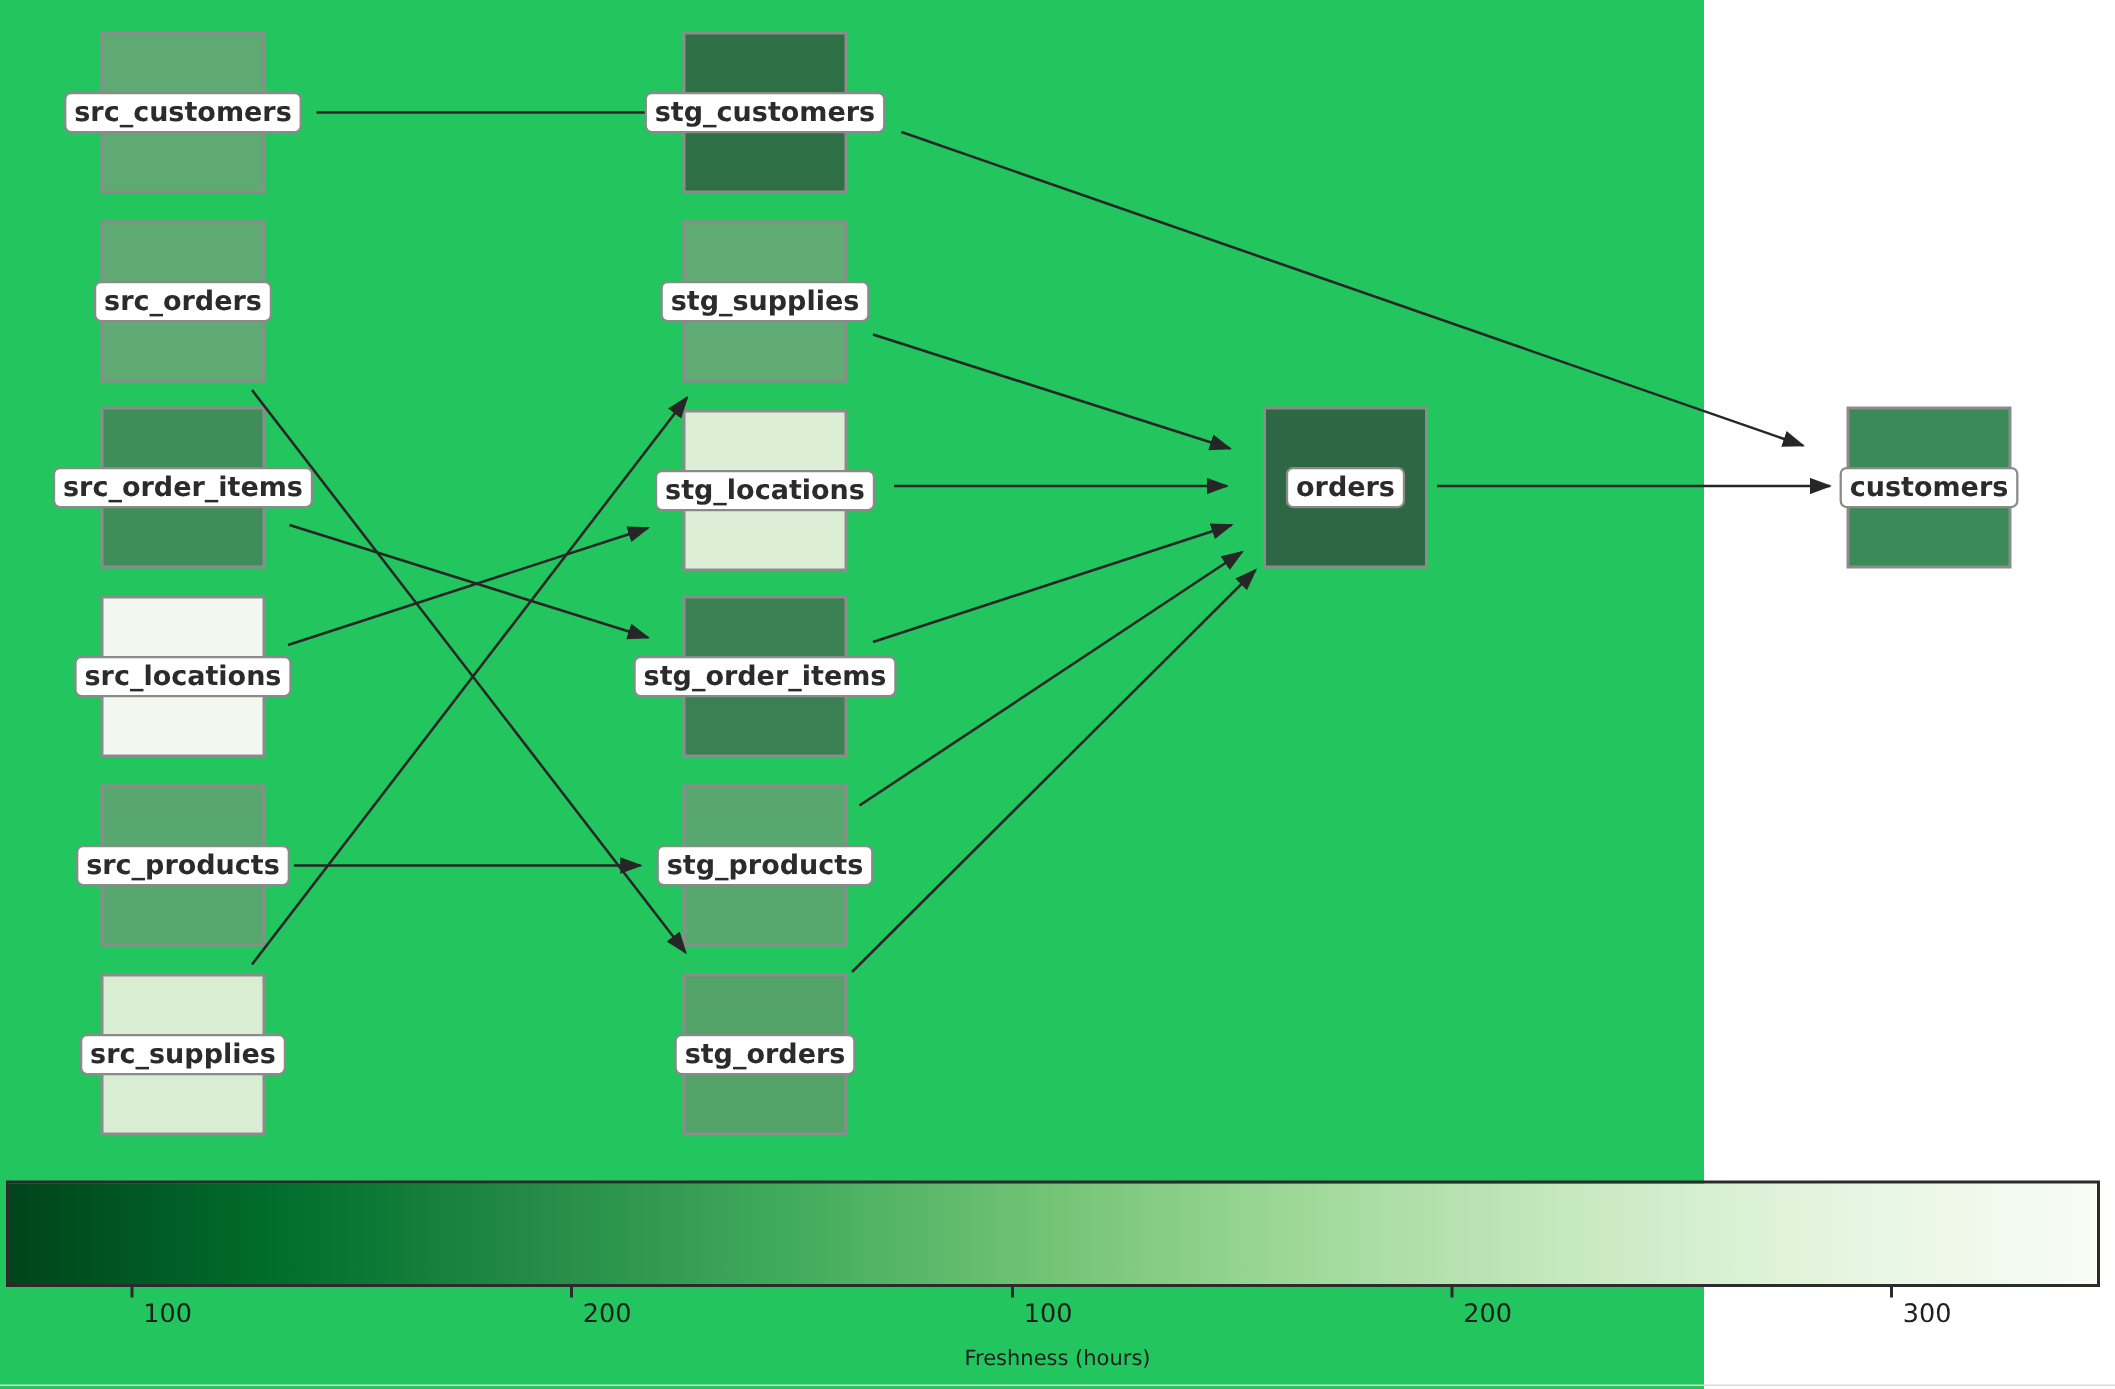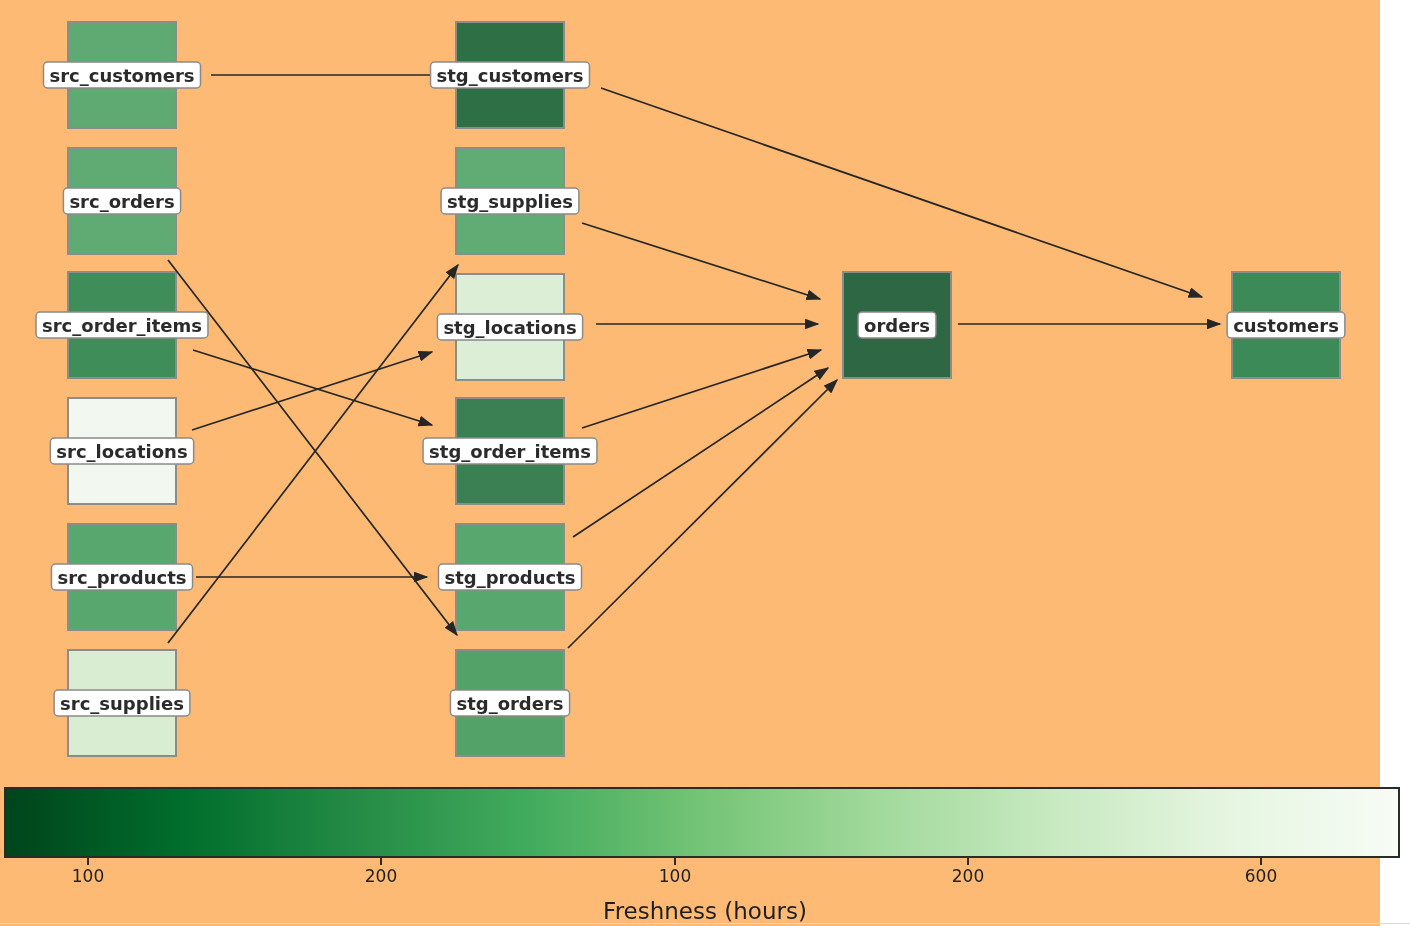--- a/index.html
+++ b/index.html
@@ -1,26 +1,26 @@
 <!DOCTYPE html>
 <html><head>
 <meta charset="utf-8">
 <style>
   html,body{margin:0;padding:0;background:#ffffff;}
   body{width:1410px;height:926px;position:relative;font-family:"DejaVu Sans",sans-serif;overflow:hidden;}
-  .figure{position:absolute;left:0;top:0;width:1380px;height:926px;background:#fdba74;}
+  .figure{position:absolute;left:0;top:0;width:1136px;height:926px;background:#22c55e;}
   svg{position:absolute;left:0;top:0;display:block;}
   .node-label-text{font-family:"DejaVu Sans",sans-serif;font-weight:bold;font-size:18px;fill:#2b2b2b;}
   .cb-bar{position:absolute;left:4px;top:787px;width:1396px;height:71px;border:2px solid #2b2b2b;box-sizing:border-box;}
   .cb-ticks{position:absolute;left:0;top:0;width:1410px;height:926px;pointer-events:none;}
   .cb-tick{position:absolute;top:858px;width:2px;height:7px;background:#2b2b2b;}
-  .cb-tick-label{position:absolute;top:866px;width:80px;margin-left:-40px;text-align:center;
+  .cb-tick-label{position:absolute;top:866px;width:80px;margin-left:-40px;text-align:right;
     font-size:17px;color:#1f1f1f;font-family:"DejaVu Sans",sans-serif;}
   .cb-label{position:absolute;left:0;top:898px;width:1410px;text-align:center;
-    font-size:23px;color:#1f1f1f;font-family:"DejaVu Sans",sans-serif;}
+    font-size:14px;color:#1f1f1f;font-family:"DejaVu Sans",sans-serif;}
   .bottom-line{position:absolute;left:0;top:923px;width:1410px;height:1px;background:#dadada;}
 </style>
 </head>
 <body>
 
 <div class="figure">
   <svg id="graph-svg" width="1410" height="784" viewBox="0 0 1410 784">
       <defs>
         <marker id="arrowhead" markerUnits="userSpaceOnUse" markerWidth="15" markerHeight="11" refX="13.5" refY="5.5" orient="auto">
           <path d="M0,0 L15,5.5 L0,11 Z" fill="#262626"></path>
@@ -115,17 +115,17 @@
   <div class="cb-ticks" id="cb-ticks">
       <div class="cb-tick" style="left: 87px;"></div>
       <div class="cb-tick-label" style="left: 88px;">100</div>
       <div class="cb-tick" style="left: 380px;"></div>
       <div class="cb-tick-label" style="left: 381px;">200</div>
       <div class="cb-tick" style="left: 674px;"></div>
       <div class="cb-tick-label" style="left: 675px;">100</div>
       <div class="cb-tick" style="left: 967px;"></div>
       <div class="cb-tick-label" style="left: 968px;">200</div>
       <div class="cb-tick" style="left: 1260px;"></div>
-      <div class="cb-tick-label" style="left: 1261px;">600</div>
+      <div class="cb-tick-label" style="left: 1261px;">300</div>
     </div>
   <div class="cb-label">Freshness (hours)</div>
   <div class="bottom-line"></div>
 </div>
 
 </body></html>

